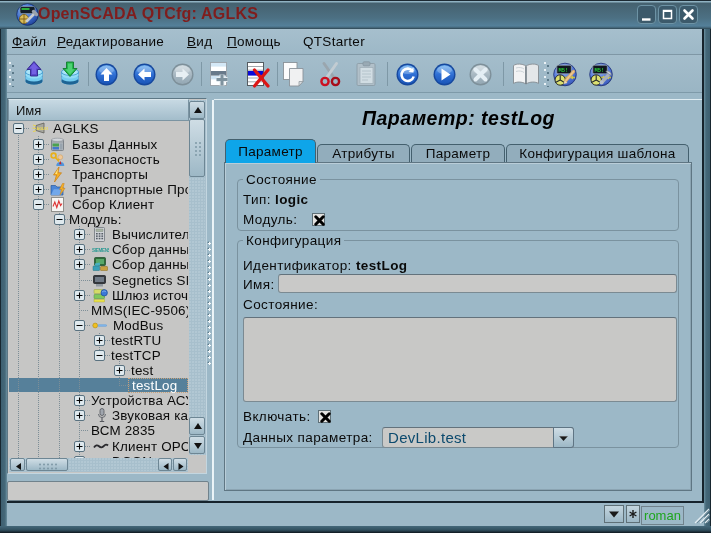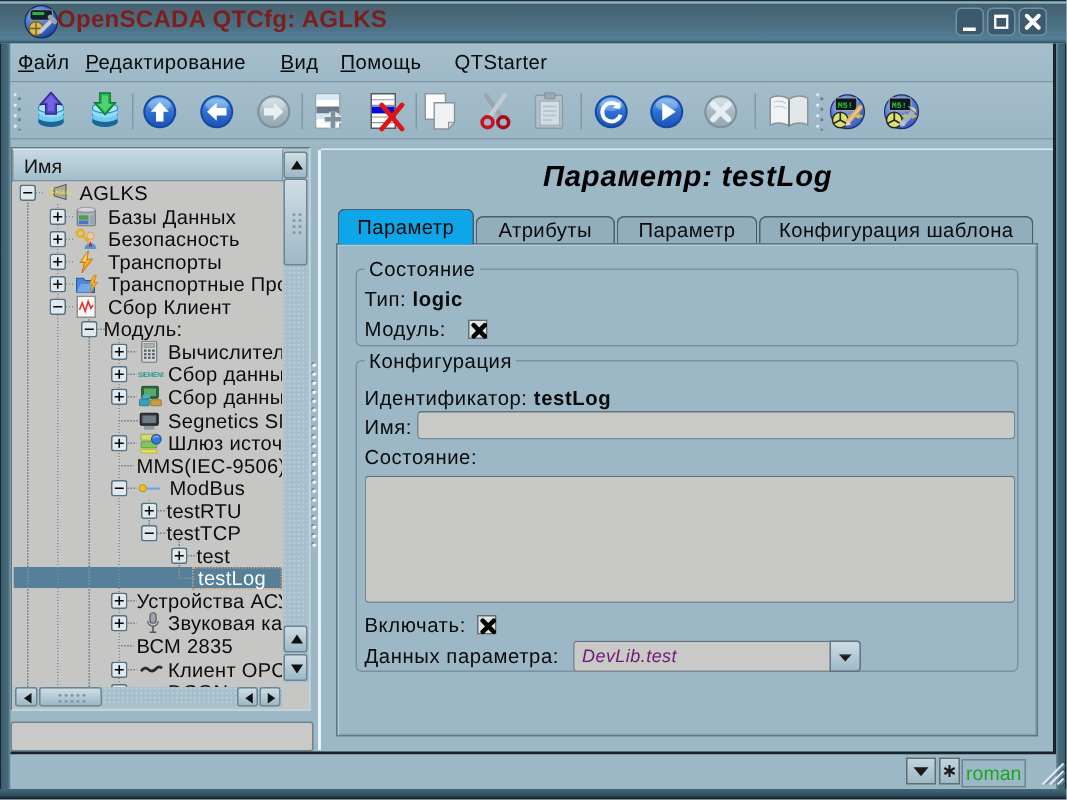--- a/index.html
+++ b/index.html
@@ -644,21 +644,21 @@
 <div class="flabel" style="left:243px;top:297px;">Состояние:</div>
 <div class="field" style="left:243px;top:317px;width:434px;height:85px;background:#c8c8c6;"></div>
 <div class="flabel" style="left:243px;top:409px;">Включать:</div>
 <div class="cb" style="left:318px;top:410px;">
     <svg width="11" height="11">
       <path d="M1.8 1.8 L9.2 9.2 M9.2 1.8 L1.8 9.2" stroke="#000" stroke-width="3" stroke-linecap="round"></path>
     </svg>
   </div>
 <div class="flabel" style="left:243px;top:430px;">Данных параметра:</div>
 <div class="field" style="left:382px;top:427px;width:192px;height:21px;background:#c9c9c7;"></div>
-<div class="abs" style="left:388px;top:429px;width:160px;height:17px;font-size:12px;letter-spacing:0.3px;color:#701a75;line-height:17px;font-style:italic;">DevLib.test</div>
+<div class="abs" style="left:388px;top:429px;width:160px;height:17px;font-size:15px;letter-spacing:0.3px;color:#0c4a6e;line-height:17px;">DevLib.test</div>
 <div class="abs" style="left:553px;top:427px;width:21px;height:21px;background:linear-gradient(#cfdde5,#9db8c6);border:1px solid #5f7584;border-radius:0 3px 3px 0;box-sizing:border-box;"><svg width="19" height="19">
       <path d="M5.5 8.5 h8 l-4 4.5 Z" fill="#1a1a1a"></path>
       <path d="M5.5 8.5 h8" stroke="#555" stroke-width="0.8"></path>
     </svg></div>
 <div class="abs" id="sbar"></div>
 <div class="stbtn" style="left:604px;top:505px;width:20px;height:18px;"><svg width="18" height="16">
       <path d="M4 5.5 h10 l-5 6 Z" fill="#1a1a1a"></path>
     </svg></div>
 <div class="stbtn" style="left:626px;top:505px;width:14px;height:18px;"><svg width="12" height="16">
       <g stroke="#1a1a1a" stroke-width="1.4">

